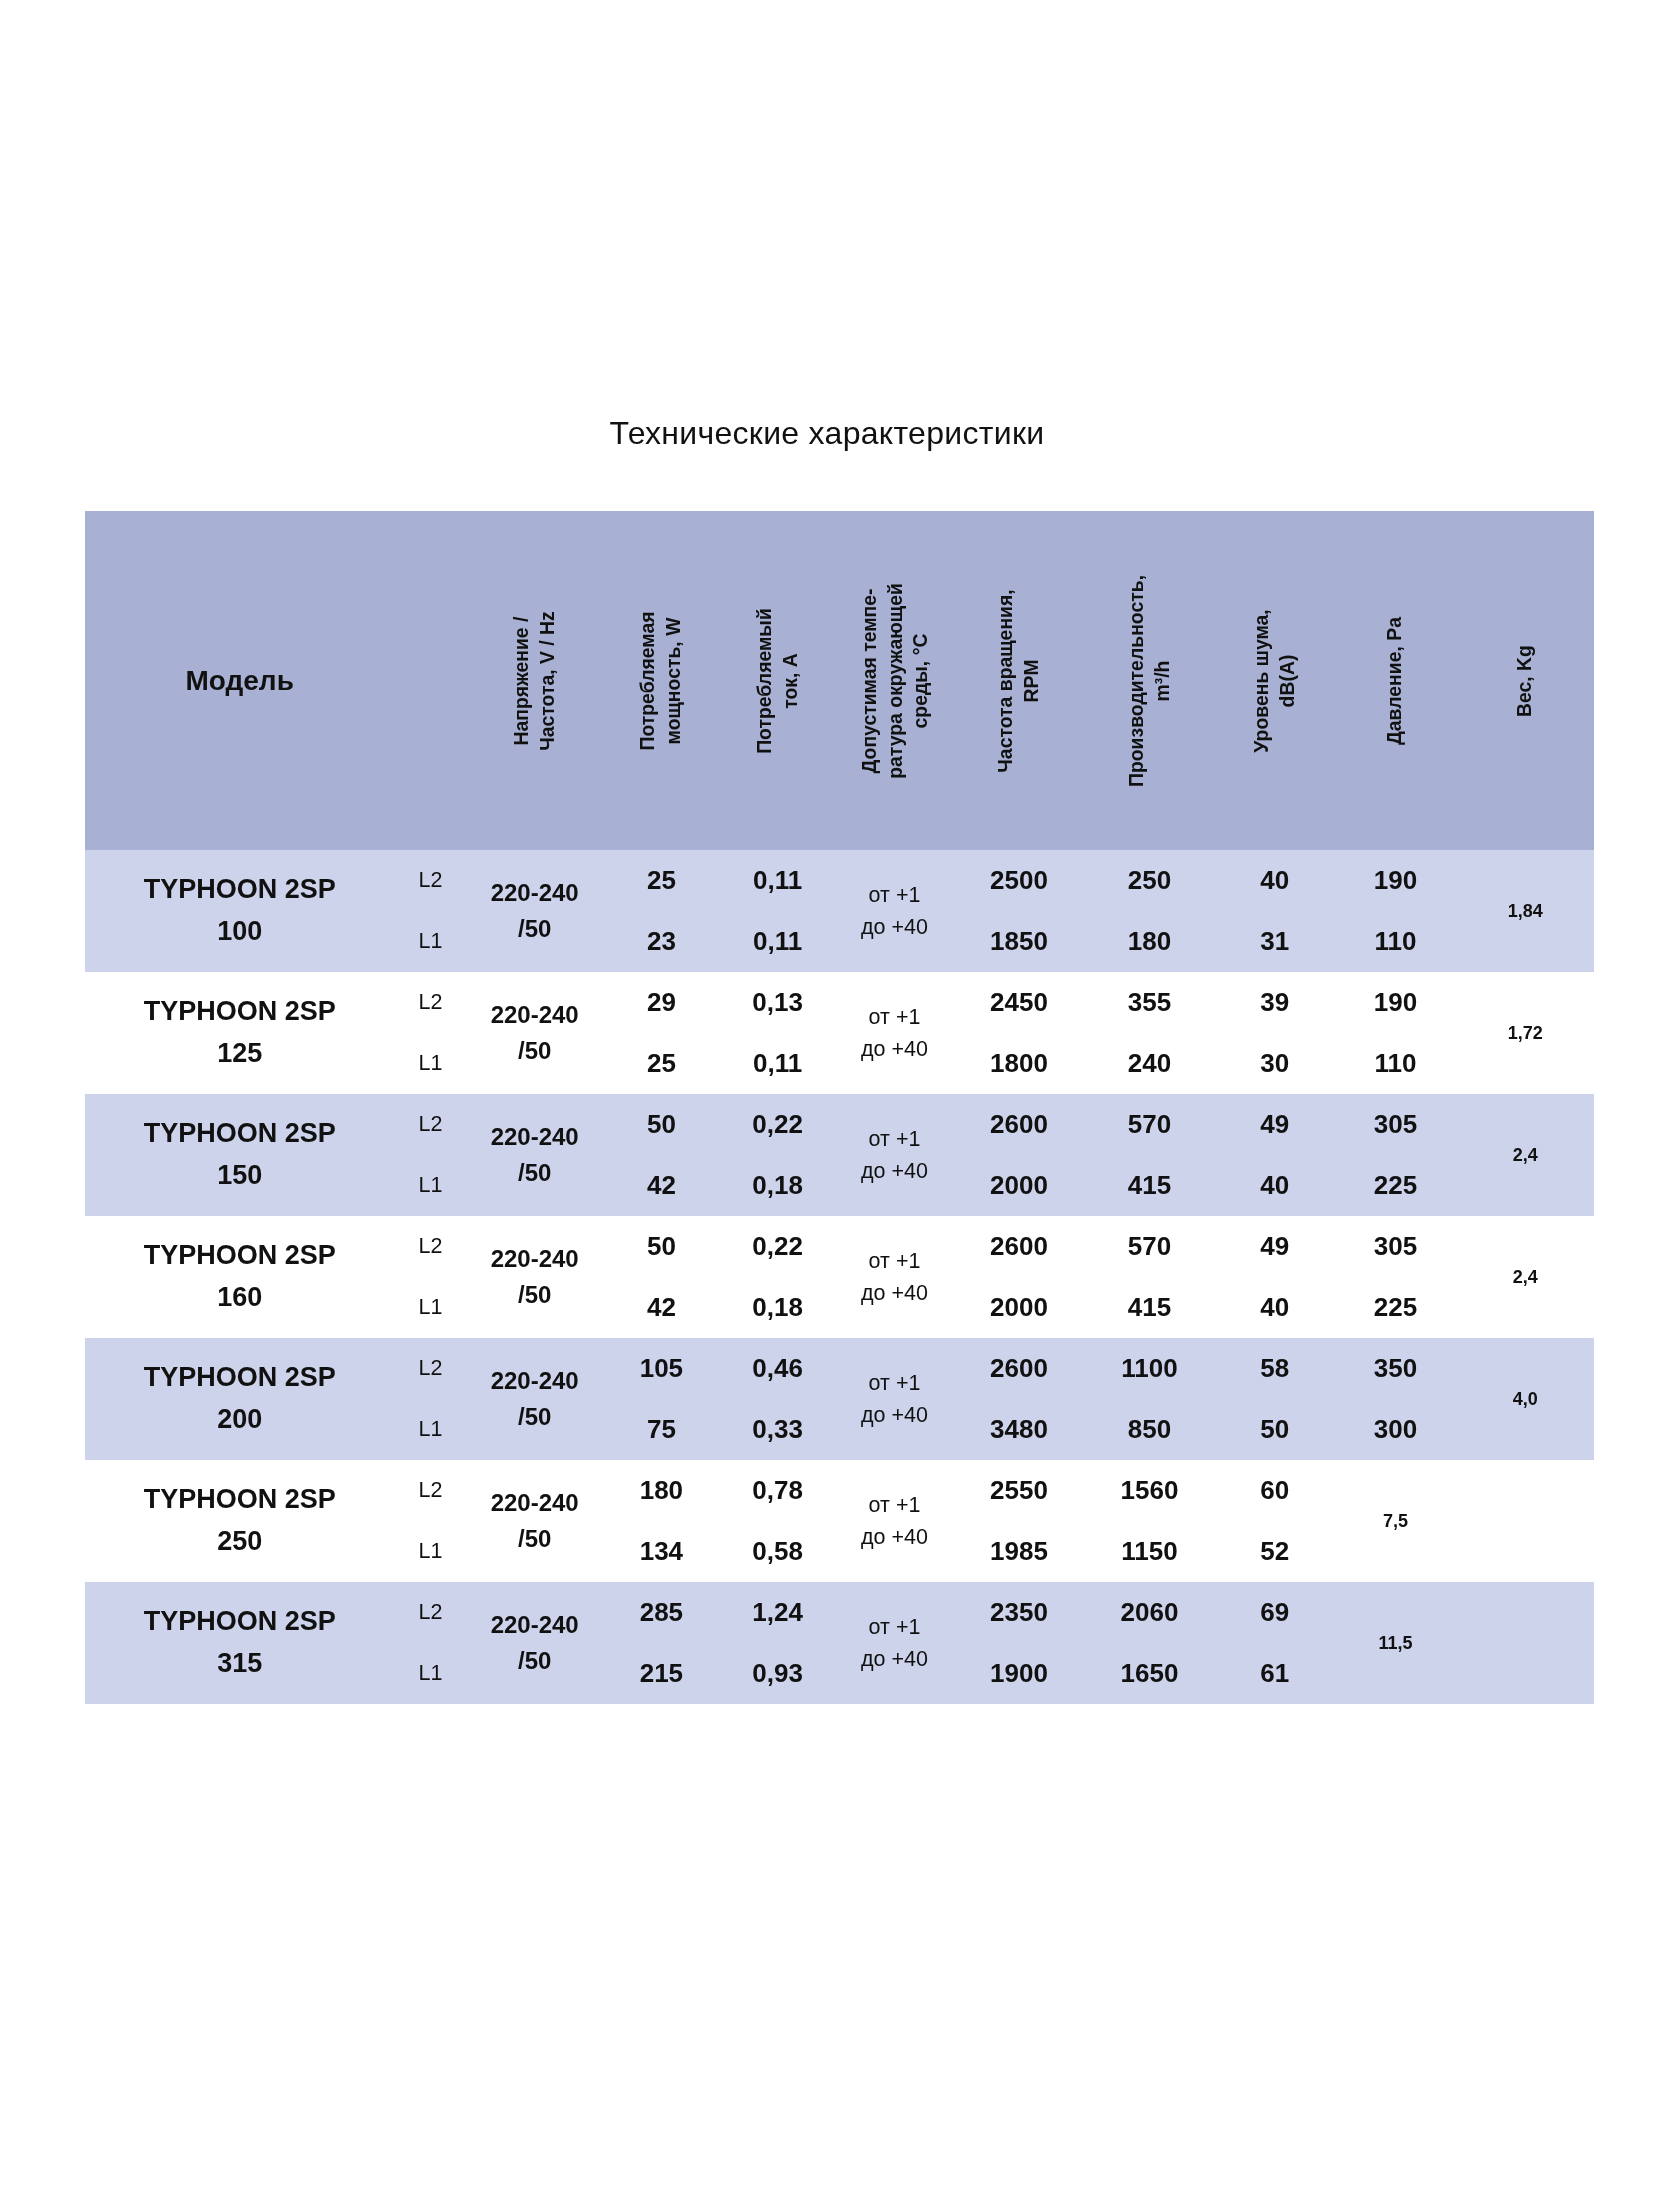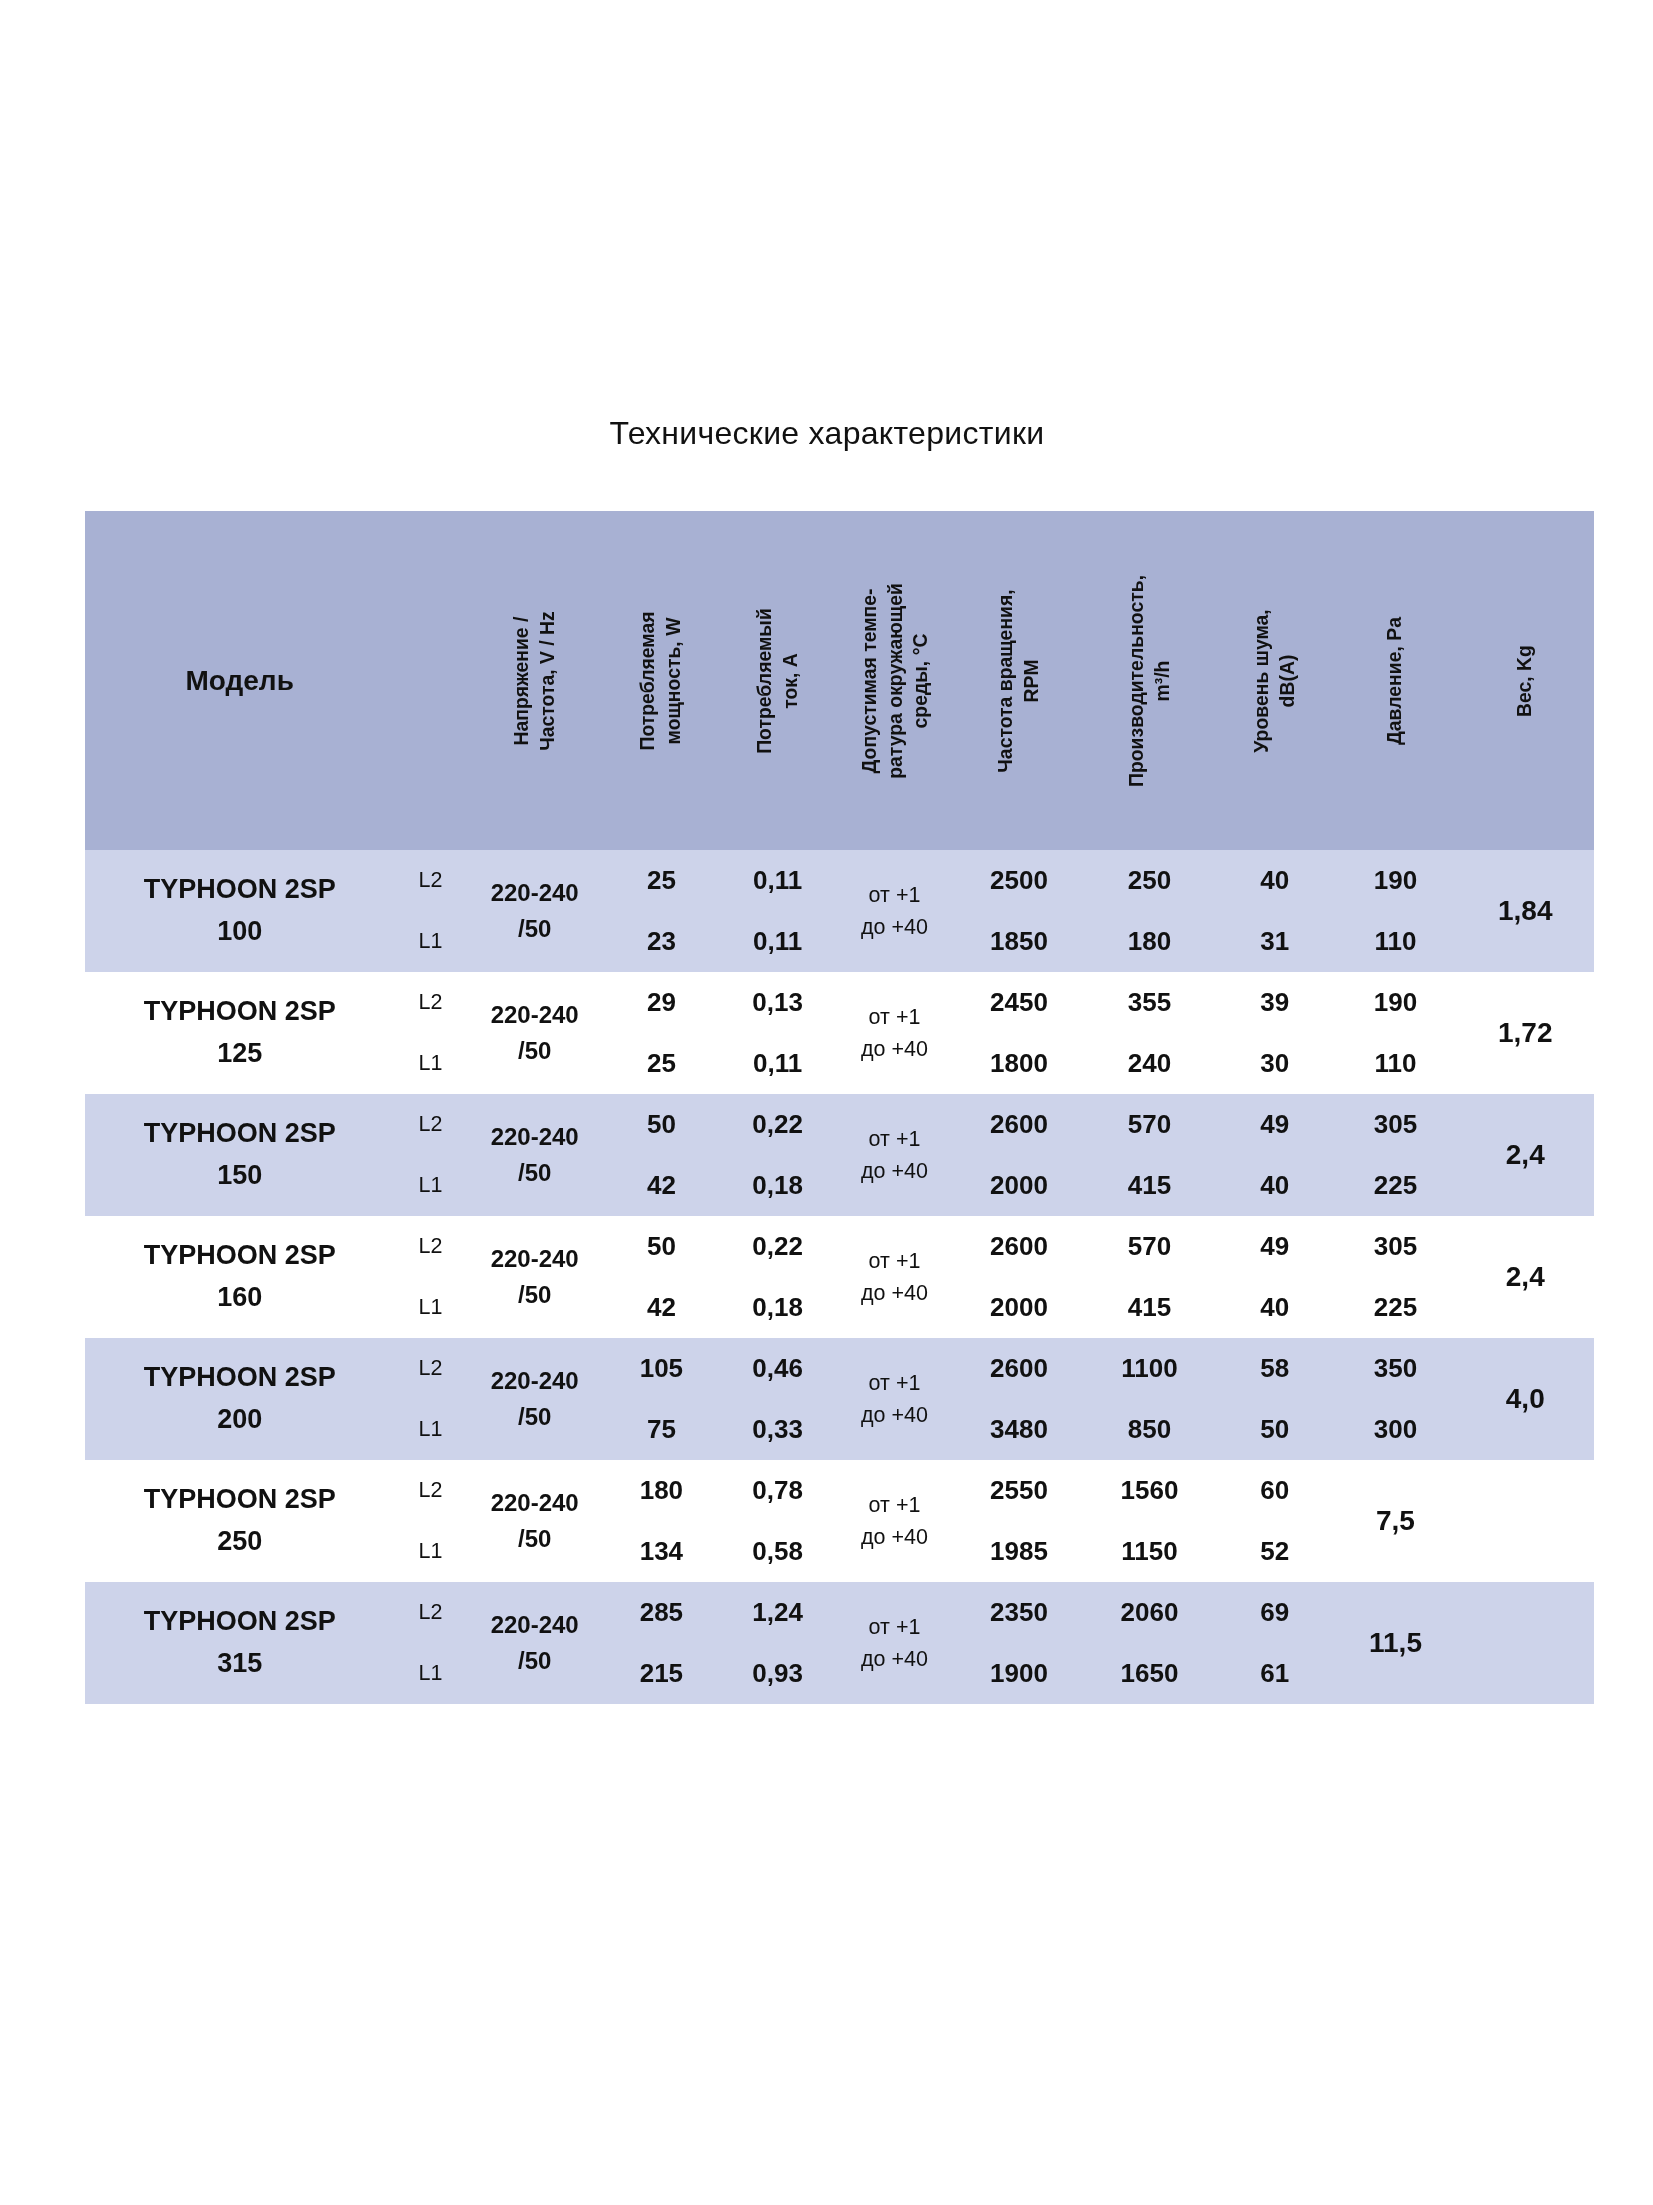--- a/index.html
+++ b/index.html
@@ -89,21 +89,21 @@
     font-size:24px;
     font-weight:700;
     line-height:1.5;
   }
   .temp-cell{
     font-size:21.5px;
     font-weight:400;
     line-height:1.5;
   }
   .weight-cell{
-    font-size:28px;
+    font-size:18px;
     font-weight:700;
     text-align:right;
   }
   .split{
     flex-direction:column;
     align-items:stretch;
   }
   .half{
     flex:1;
     display:flex;

